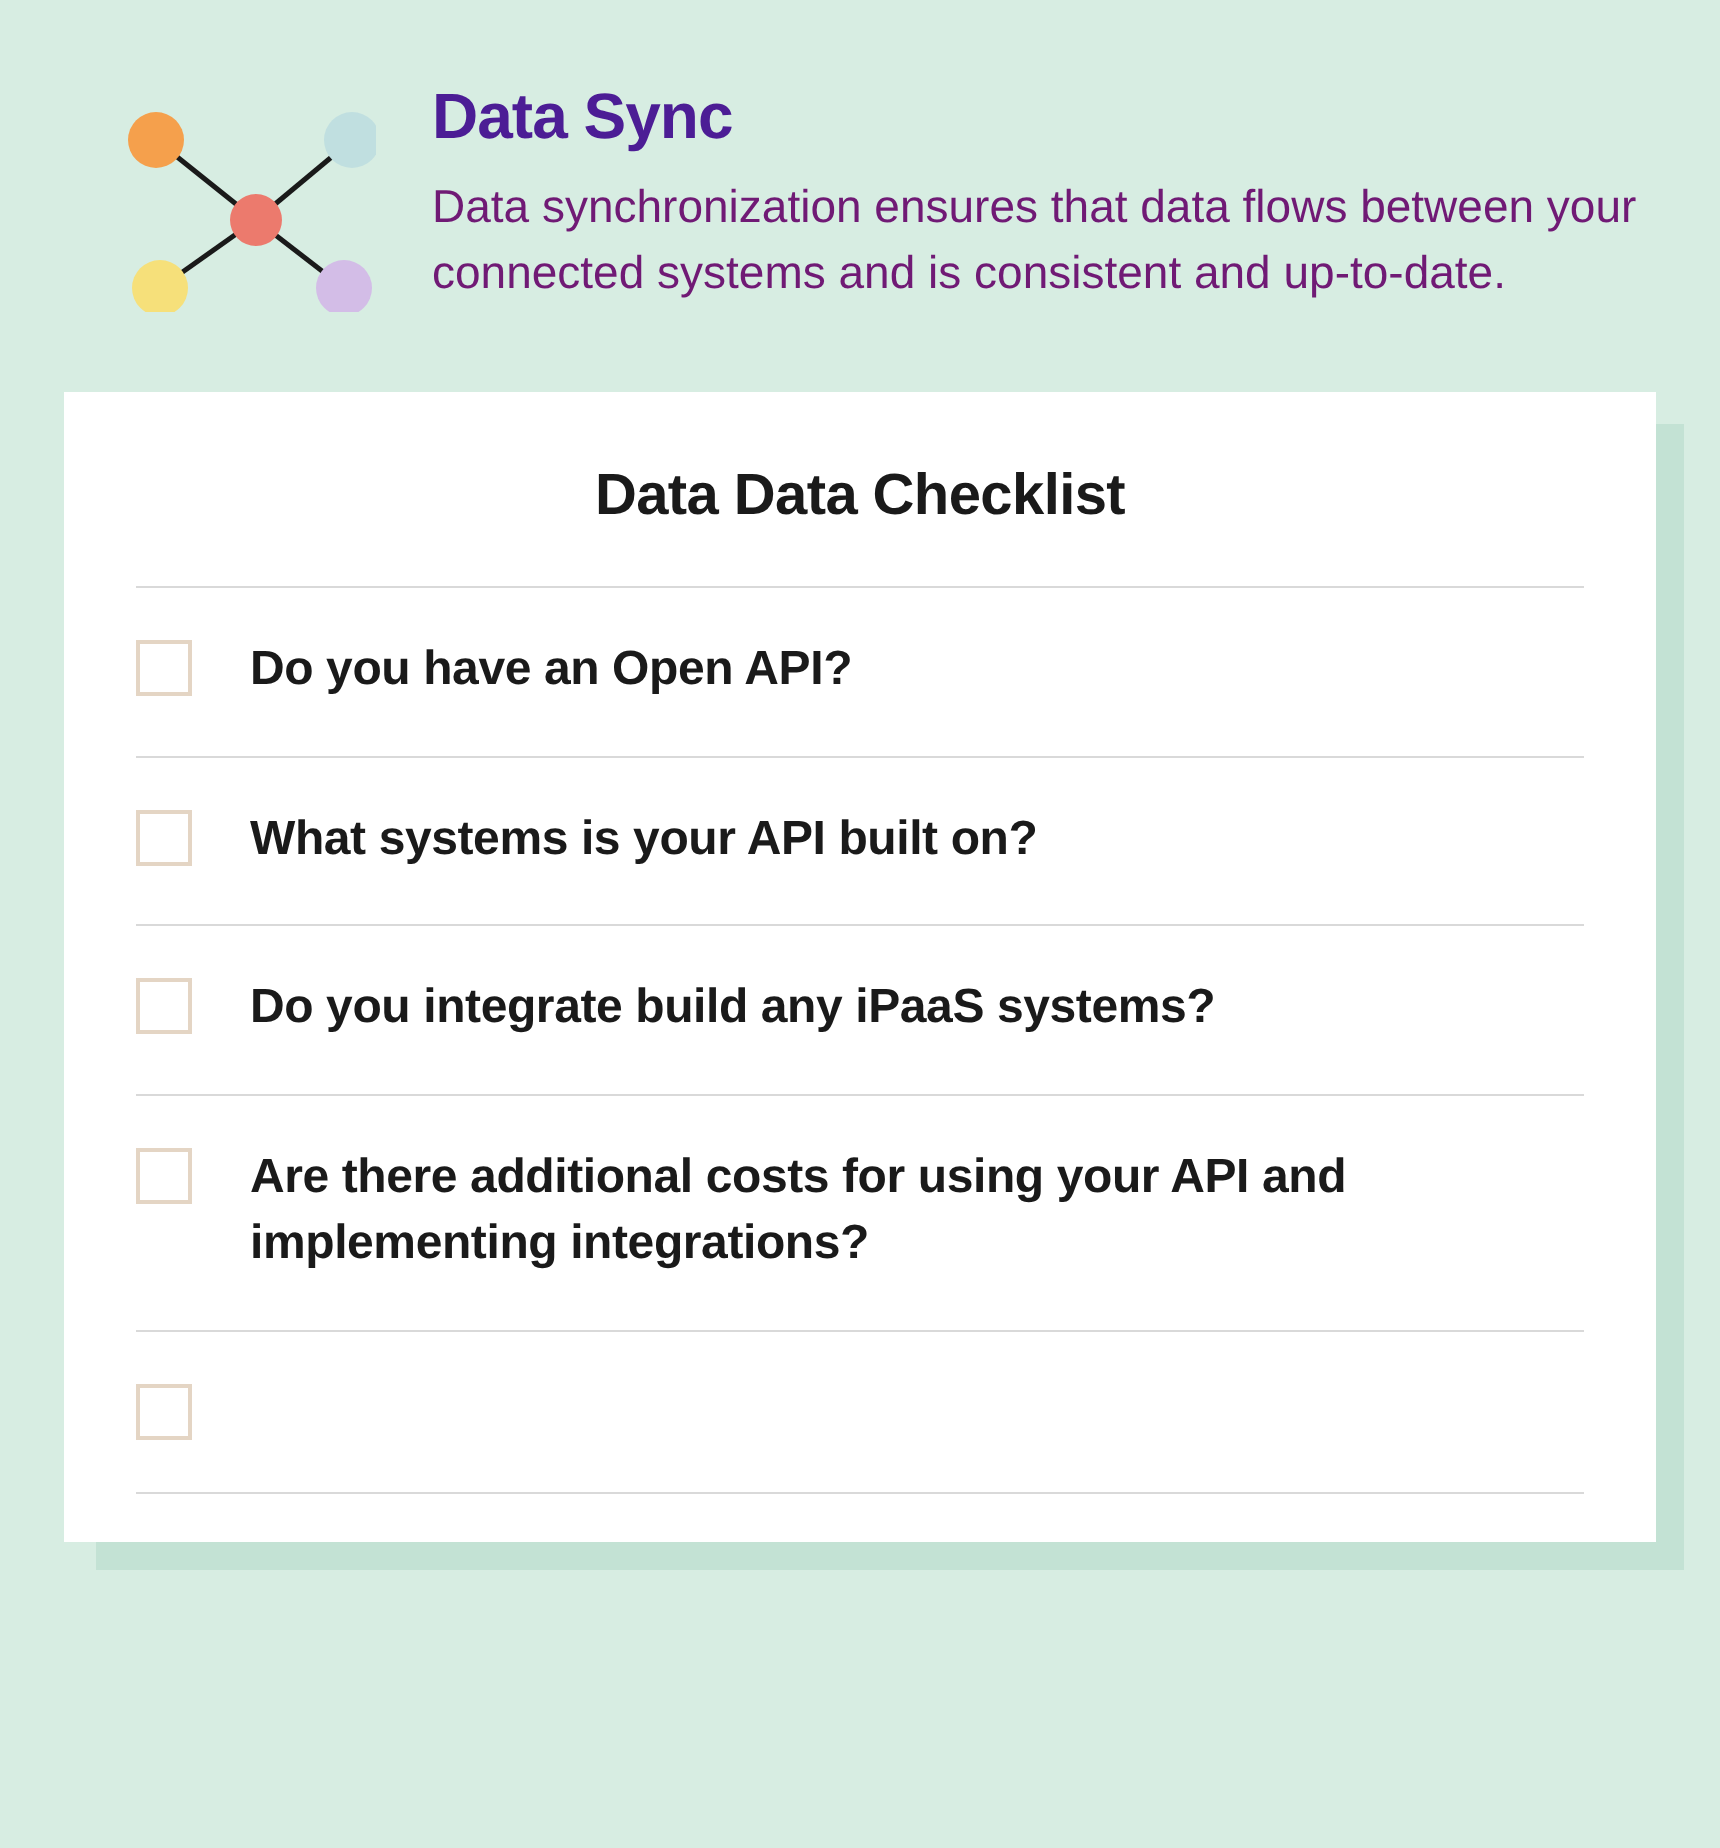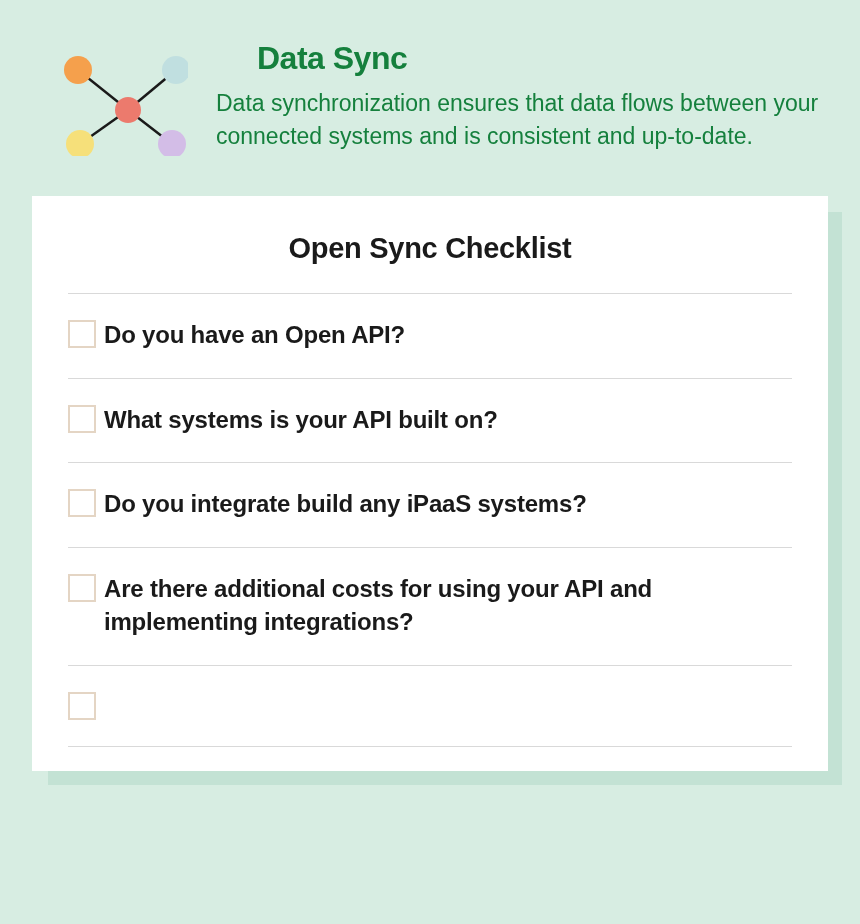--- a/index.html
+++ b/index.html
@@ -33,29 +33,28 @@
       top: 0;
       left: 0;
     }
     .header-text {
       flex: 1;
       padding-top: 0;
     }
     .header-title {
       font-size: 32px;
       font-weight: 700;
-      color: #15803d;
+      color: #4c1d95;
       margin-bottom: 10px;
       letter-spacing: -0.5px;
-      margin-left: 41px;
     }
     .header-desc {
       font-size: 23px;
       line-height: 1.45;
-      color: #15803d;
+      color: #701a75;
       font-weight: 400;
     }
     .card-shadow {
       position: relative;
     }
     .card-shadow::after {
       content: "";
       position: absolute;
       top: 16px;
       left: 16px;
@@ -78,21 +77,21 @@
       padding-bottom: 28px;
       border-bottom: 1px solid #d9d9d9;
       letter-spacing: -0.3px;
     }
     .checklist {
       list-style: none;
     }
     .checklist-item {
       display: flex;
       align-items: flex-start;
-      gap: 8px;
+      gap: 29px;
       padding: 24px 0 26px 0;
       border-bottom: 1px solid #d9d9d9;
     }
     .checkbox {
       flex-shrink: 0;
       width: 28px;
       height: 28px;
       border: 2px solid #e4d5c4;
       background: #ffffff;
       margin-top: 2px;
@@ -123,21 +122,21 @@
     </svg>
   </div>
   <div class="header-text">
     <h1 class="header-title">Data Sync</h1>
     <p class="header-desc">Data synchronization ensures that data flows between your connected systems and is consistent and up-to-date.</p>
   </div>
 </div>
 
 <div class="card-shadow">
   <div class="card">
-    <h2 class="card-title">Open Sync Checklist</h2>
+    <h2 class="card-title">Data Data Checklist</h2>
     <ul class="checklist">
       <li class="checklist-item">
         <span class="checkbox"></span>
         <span class="item-text">Do you have an Open API?</span>
       </li>
       <li class="checklist-item">
         <span class="checkbox"></span>
         <span class="item-text"> What systems is your API built on?</span>
       </li>
       <li class="checklist-item">

